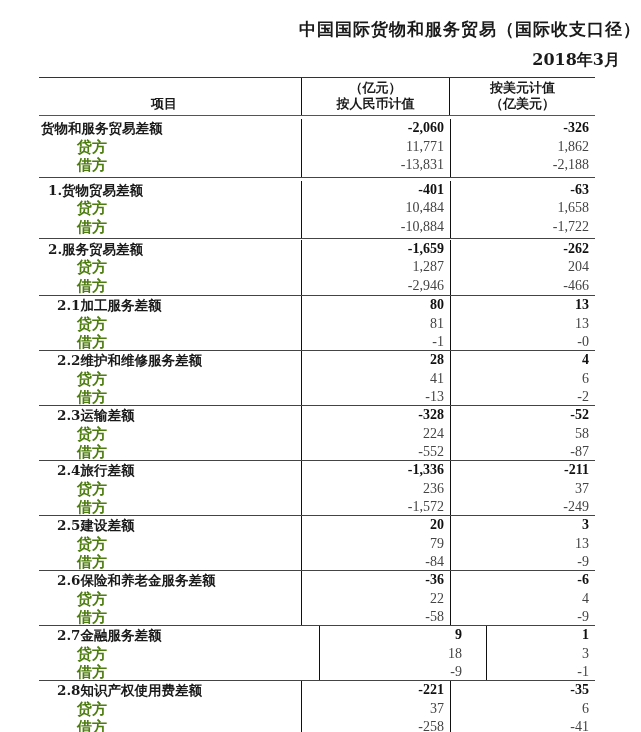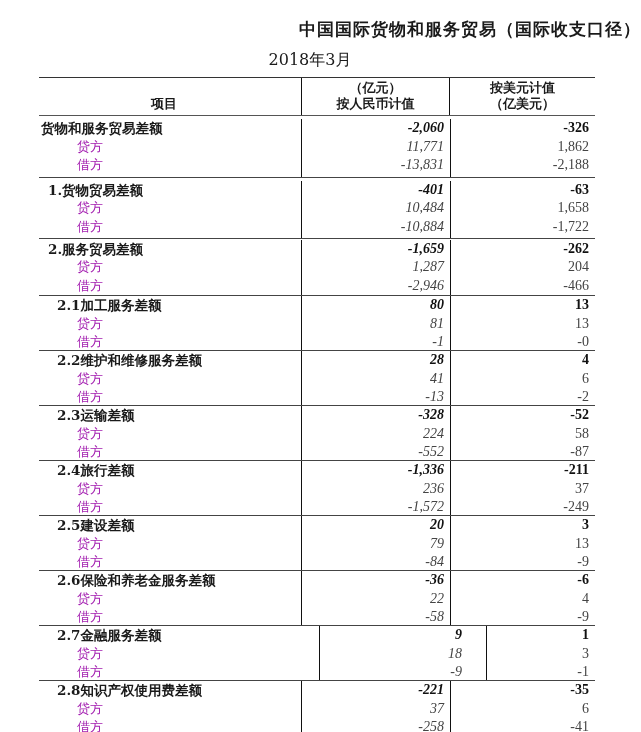--- a/index.html
+++ b/index.html
@@ -7,42 +7,42 @@
       width: 641px; height: 732px; overflow: hidden; position: relative;
       font-family: "DejaVu Serif", "Liberation Serif", serif;
       color: #1a1a1a;
     }
     .title {
       position: absolute; left: 0; width: 641px; top: 18px;
       text-align: right; font-size: 17px; font-weight: bold; letter-spacing: 1px;
     }
     .subtitle {
       position: absolute; left: 0; width: 620px; top: 50px;
-      text-align: center; font-size: 16px; font-weight: normal;
+      text-align: right; font-size: 16px; font-weight: bold;
     }
     .table {
       position: absolute; left: 39px; top: 77px; width: 556px;
     }
     .hdr {
       position: relative; height: 37px;
       border-top: 1px solid #333; border-bottom: 1px solid #555;
       display: flex;
     }
     .hdr .c0 { width: 262px; position: relative; }
     .hdr .c0 span { position: absolute; left: 0; right: 12px; bottom: 2px; text-align: center; font-weight: bold; font-size: 13px; }
     .hdr .c1 { width: 148px; border-left: 1px solid #111; text-align: center; font-weight: bold; font-size: 13px; line-height: 16px; padding-top: 2px; box-sizing: border-box; }
     .hdr .c2 { flex: 1; border-left: 1px solid #111; text-align: center; font-weight: bold; font-size: 13px; line-height: 16px; padding-top: 2px; box-sizing: border-box; }
     .grp { position: relative; display: flex; border-bottom: 1px solid #444; box-sizing: border-box; }
     .grp:last-child { border-bottom: none; }
     .col0 { width: 262px; }
-    .col1 { width: 148px; border-left: 1px solid #111; font-style: italic; }
+    .col1 { width: 148px; border-left: 1px solid #111; }
     .col2 { flex: 1; border-left: 1px solid #111; }
     .row { height: 18.5px; line-height: 18.5px; font-size: 13px; white-space: nowrap; }
     .col0 .row.head { font-weight: bold; font-size: 13.5px; }
-    .col0 .row.sub { padding-left: 38px; font-size: 13px; color: #a21caf; }
+    .col0 .row.sub { padding-left: 38px; font-size: 15px; color: #4d7c0f; font-weight: bold; }
     .col1 .row, .col2 .row { text-align: right; padding-right: 6px; color: #444; font-family: "Liberation Serif", serif; font-size: 14px; }
     .col1 .row.head, .col2 .row.head { font-weight: bold; color: #111; }
     .lvl0 { padding-left: 2px; }
     .lvl1 { padding-left: 9px; }
     .lvl2 { padding-left: 18px; }
   </style>
 </head>
 <body>
 
 <div class="title">中国国际货物和服务贸易（国际收支口径）</div>

